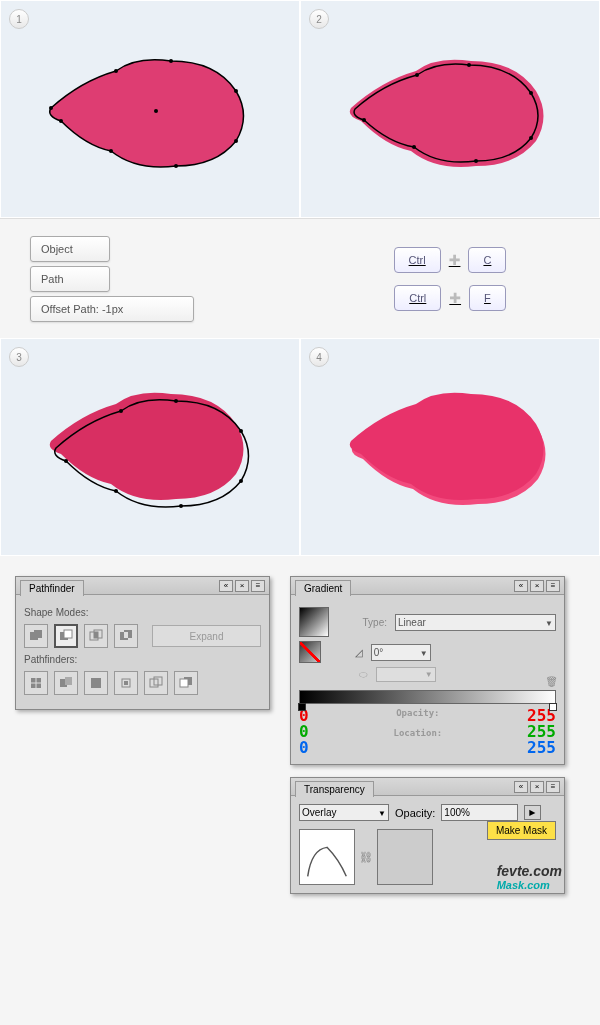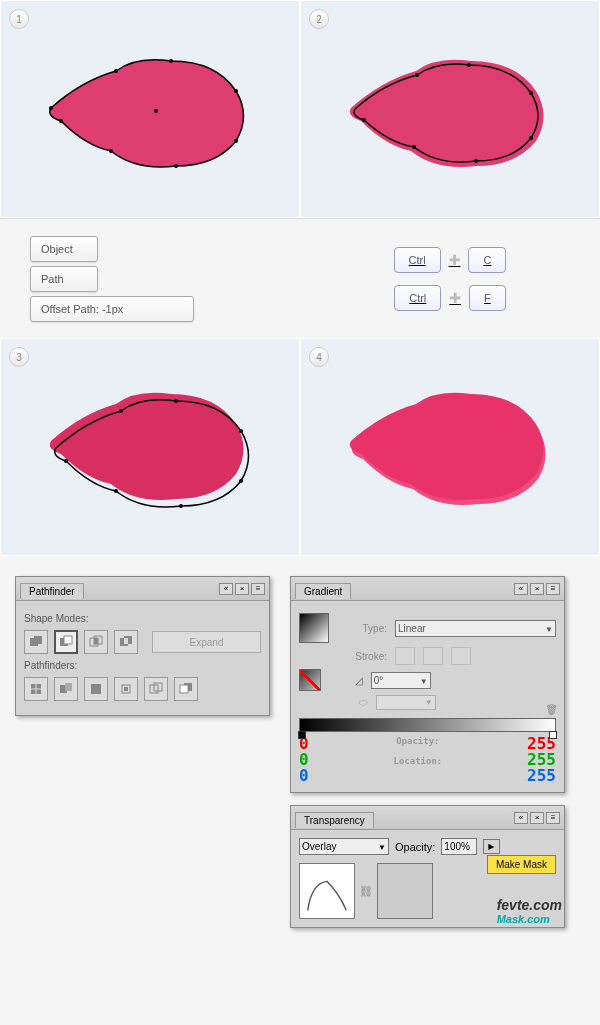--- a/index.html
+++ b/index.html
@@ -6,30 +6,30 @@
 body { font-family: Arial, sans-serif; font-size: 11px; background: #fff; width: 600px; }
 .grid2 { display: flex; }
 .cell { flex: 1; position: relative; }
 .canvas { background: #eaf0f6; height: 218px; border: 1px solid #fff; position: relative; }
 .badge { position: absolute; top: 8px; left: 8px; width: 20px; height: 20px; border-radius: 50%; background: linear-gradient(#fff,#e8e8e8); border: 1px solid #ccc; display: flex; align-items: center; justify-content: center; color: #888; font-size: 10px; }
 .blob { position: absolute; }
 .ctrl-row { background: #f5f5f5; height: 120px; display: flex; border-top: 1px solid #ddd; }
 .ctrl-left, .ctrl-right { flex: 1; padding: 20px 30px; display: flex; flex-direction: column; gap: 4px; justify-content: center; }
 .ctrl-right { align-items: center; text-decoration: underline; }
 .btn { background: linear-gradient(#fff,#f0f0f0); border: 1px solid #aaa; border-radius: 3px; padding: 6px 10px; font-size: 11px; display: inline-block; box-shadow: 0 1px 2px rgba(0,0,0,.1); color: #555; }
-.btn-sm { width: 68px; }
+.btn-sm { width: 80px; }
 .btn-lg { width: 164px; }
 .kbd-row { display: flex; align-items: center; gap: 8px; margin: 4px 0; }
 .kbd { background: linear-gradient(#fff,#eef); border: 1px solid #99b; border-radius: 4px; padding: 6px 14px; font-size: 11px; color: #557; }
 .plus { color: #bbb; font-size: 14px; }
 .panels-area { background: #f5f5f5; padding: 20px 15px; display: flex; gap: 20px; align-items: flex-start; min-height: 470px; }
 .panel { background: #d4d4d4; border: 1px solid #888; box-shadow: 2px 2px 4px rgba(0,0,0,.3); }
 .panel-l { width: 255px; }
 .panel-r { width: 275px; }
-.panel-titlebar { background: linear-gradient(#d8d8d8,#c8c8c8); border-bottom: 1px solid #999; display: flex; align-items: center; height: 24px; padding: 0 4px; }
+.panel-titlebar { background: linear-gradient(#d8d8d8,#c8c8c8); border-bottom: 1px solid #999; display: flex; align-items: center; height: 18px; padding: 0 4px; }
 .panel-tab { background: #d4d4d4; padding: 2px 8px; font-size: 10px; border: 1px solid #999; border-bottom: none; margin-top: 4px; }
 .panel-titlebar .spacer { flex: 1; }
 .panel-ctrl { width: 14px; height: 12px; border: 1px solid #888; background: #ddd; margin-left: 2px; font-size: 8px; display: flex; align-items: center; justify-content: center; }
 .panel-body { padding: 8px; font-size: 10px; color: #555; }
 .section-label { margin: 4px 0; }
 .icon-row { display: flex; gap: 6px; align-items: center; margin: 6px 0; }
 .icon-btn { width: 24px; height: 24px; border: 1px solid #999; background: #ddd; display: flex; align-items: center; justify-content: center; }
 .icon-btn.sel { border: 2px solid #555; background: #eee; }
 .expand-btn { flex: 1; height: 22px; border: 1px solid #aaa; background: #ddd; color: #999; margin-left: 8px; display: flex; align-items: center; justify-content: center; }
 .grad-row { display: flex; align-items: center; gap: 8px; margin: 4px 0; }
@@ -237,27 +237,20 @@
     <div class="panel-body">
       <div class="grad-row">
         <div class="swatch"></div>
         <div class="grad-label">Type:</div>
         <div class="select" style="flex:1">
           <span>Linear</span>
               <span class="arrow">▼</span>
         </div>
       </div>
       <div class="grad-row">
-        <div style="width:30px"></div>
-        <div class="grad-label">Stroke:</div>
-        <div class="icon-btn" style="width:20px;height:18px;opacity:.4"></div>
-        <div class="icon-btn" style="width:20px;height:18px;opacity:.4"></div>
-        <div class="icon-btn" style="width:20px;height:18px;opacity:.4"></div>
-      </div>
-      <div class="grad-row">
         <div class="swatch-sm swatch-none"></div>
         <div style="width:18px"></div>
         <span>◿</span>
         <div class="select" style="width:60px">
           <span>0°</span>
               <span class="arrow">▼</span>
         </div>
       </div>
       <div class="grad-row">
         <div style="width:52px"></div>
@@ -301,21 +294,21 @@
       <div class="panel-ctrl">×</div>
       <div class="panel-ctrl">≡</div>
     </div>
     <div class="trans-body">
       <div class="trans-row">
         <div class="select" style="width:90px">
           <span>Overlay</span>
               <span class="arrow">▼</span>
         </div>
         <span>Opacity:</span>
-        <div class="select" style="width:36px">
+        <div class="select" style="width:77px">
           <span>100%</span>
         </div>
         <span style="border:1px solid #777;padding:2px 4px;font-size:8px">▶</span>
       </div>
       <div class="trans-row" style="align-items:flex-start">
         <div class="trans-preview">
           <div class="prev-box">
             <svg viewBox="0 0 56 56" style="width:100%;height:100%">
                   <path d="M8,48 Q12,20 28,18 Q40,30 48,48" fill="none" stroke="#555" stroke-width="1.5"></path>
                 </svg>

